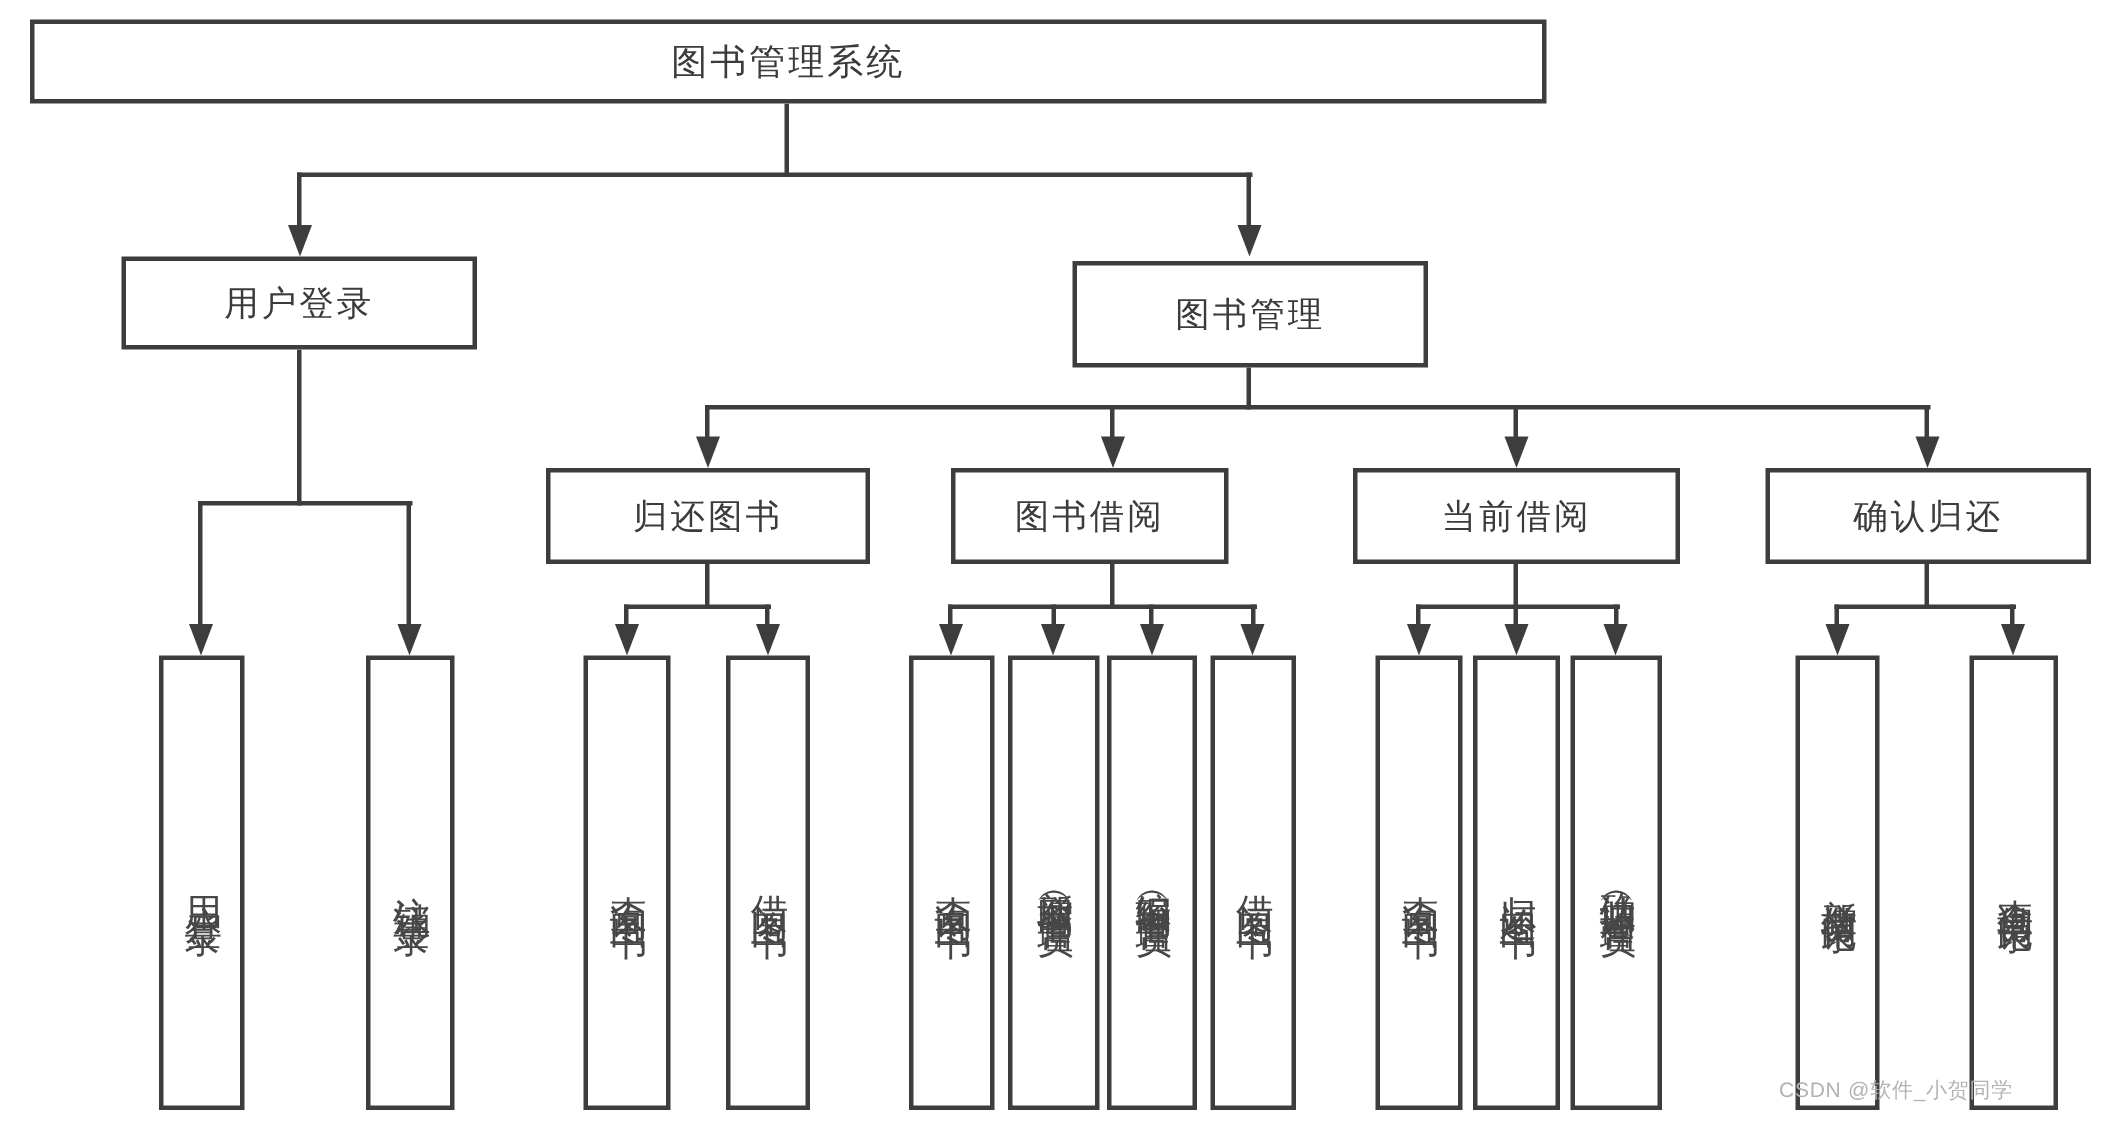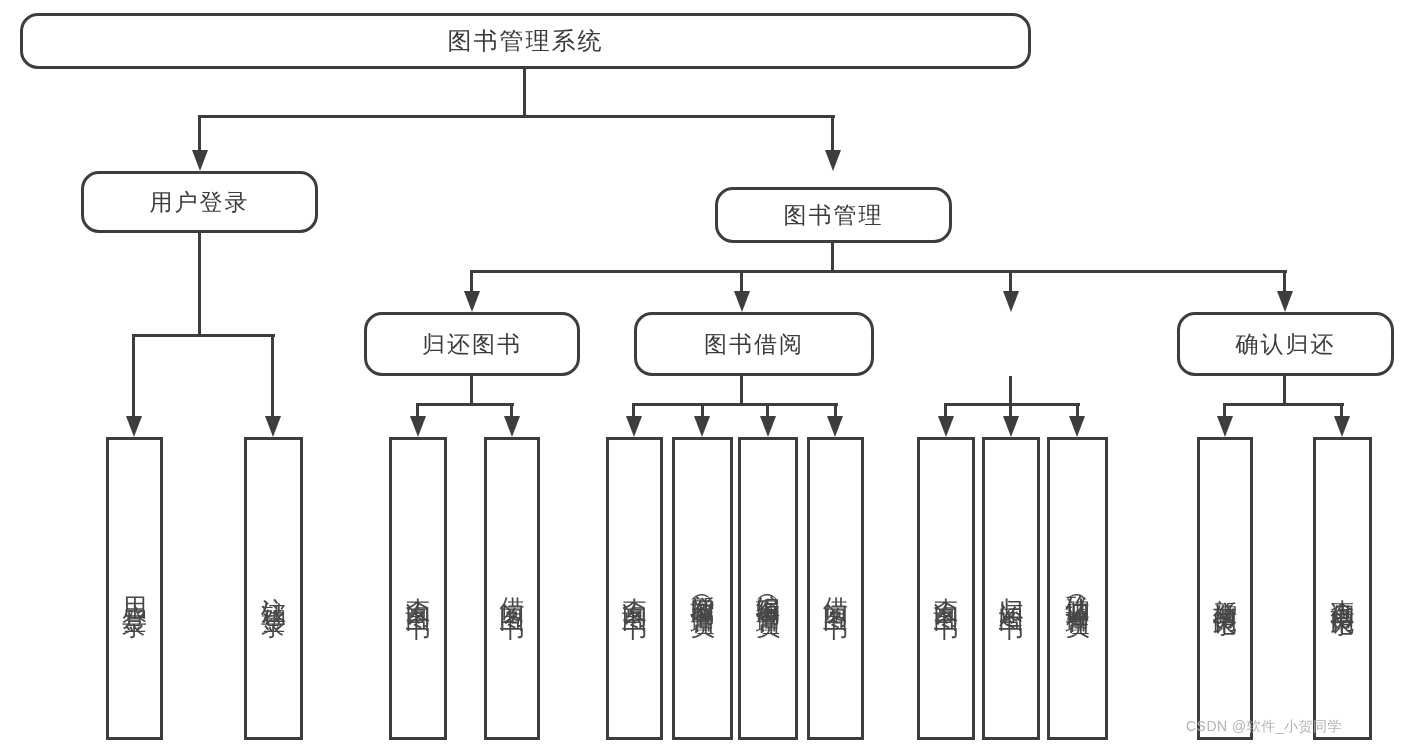--- a/index.html
+++ b/index.html
@@ -4,21 +4,21 @@
 <style>
   html,body{margin:0;padding:0;background:#ffffff;}
   .canvas{
     position:relative;width:1405px;height:747px;background:#ffffff;
     font-family:"Liberation Sans","DejaVu Sans",sans-serif;overflow:hidden;
   }
   .box{
     position:absolute;background:#ffffff;border:3px solid #3d3d3d;box-sizing:border-box;
     display:flex;align-items:center;justify-content:center;color:#3b3b3b;
   }
-  .hbox{font-size:23px;letter-spacing:2px;white-space:nowrap;border-radius:18px;}
+  .hbox{font-size:23px;letter-spacing:2px;white-space:nowrap;}
   .root{font-size:24px;}
   .vbox .vtext{
     writing-mode:vertical-rl;text-orientation:mixed;
     font-size:25px;letter-spacing:6px;line-height:1;color:#474747;
   }
   .vbox.tight .vtext{letter-spacing:3px;font-size:24px;}
   .ln{position:absolute;background:#3d3d3d;}
   .ar{
     position:absolute;width:0;height:0;
     border-left:8px solid transparent;border-right:8px solid transparent;
@@ -100,29 +100,32 @@
   <i class="ar" style="left:1217px;top:416px"></i>
   <i class="ar" style="left:1334px;top:416px"></i>
 
   <div class="box hbox root" style="left:20px;top:13px;width:1011px;height:56px">
     <span>图书管理系统</span>
   </div>
 
   <div class="box hbox" style="left:81px;top:171px;width:237px;height:62px">
     <span>用户登录</span>
   </div>
-  <div class="box hbox" style="left:715px;top:187px;width:237px;height:56px">
+  <div class="box hbox" style="left:715px;top:174px;width:237px;height:71px">
     <span>图书管理</span>
   </div>
 
   <div class="box hbox" style="left:364px;top:312px;width:216px;height:64px">
     <span>归还图书</span>
   </div>
-  <div class="box hbox" style="left:634px;top:312px;width:240px;height:64px">
+  <div class="box hbox" style="left:634px;top:312px;width:185px;height:64px">
     <span>图书借阅</span>
+  </div>
+  <div class="box hbox" style="left:902px;top:312px;width:218px;height:64px">
+    <span>当前借阅</span>
   </div>
   <div class="box hbox" style="left:1177px;top:312px;width:217px;height:64px">
     <span>确认归还</span>
   </div>
 
   <div class="box vbox" style="left:106px;top:437px;width:57px;height:303px">
     <span class="vtext">用户登录</span>
   </div>
   <div class="box vbox" style="left:244px;top:437px;width:59px;height:303px">
     <span class="vtext">注销登录</span>

